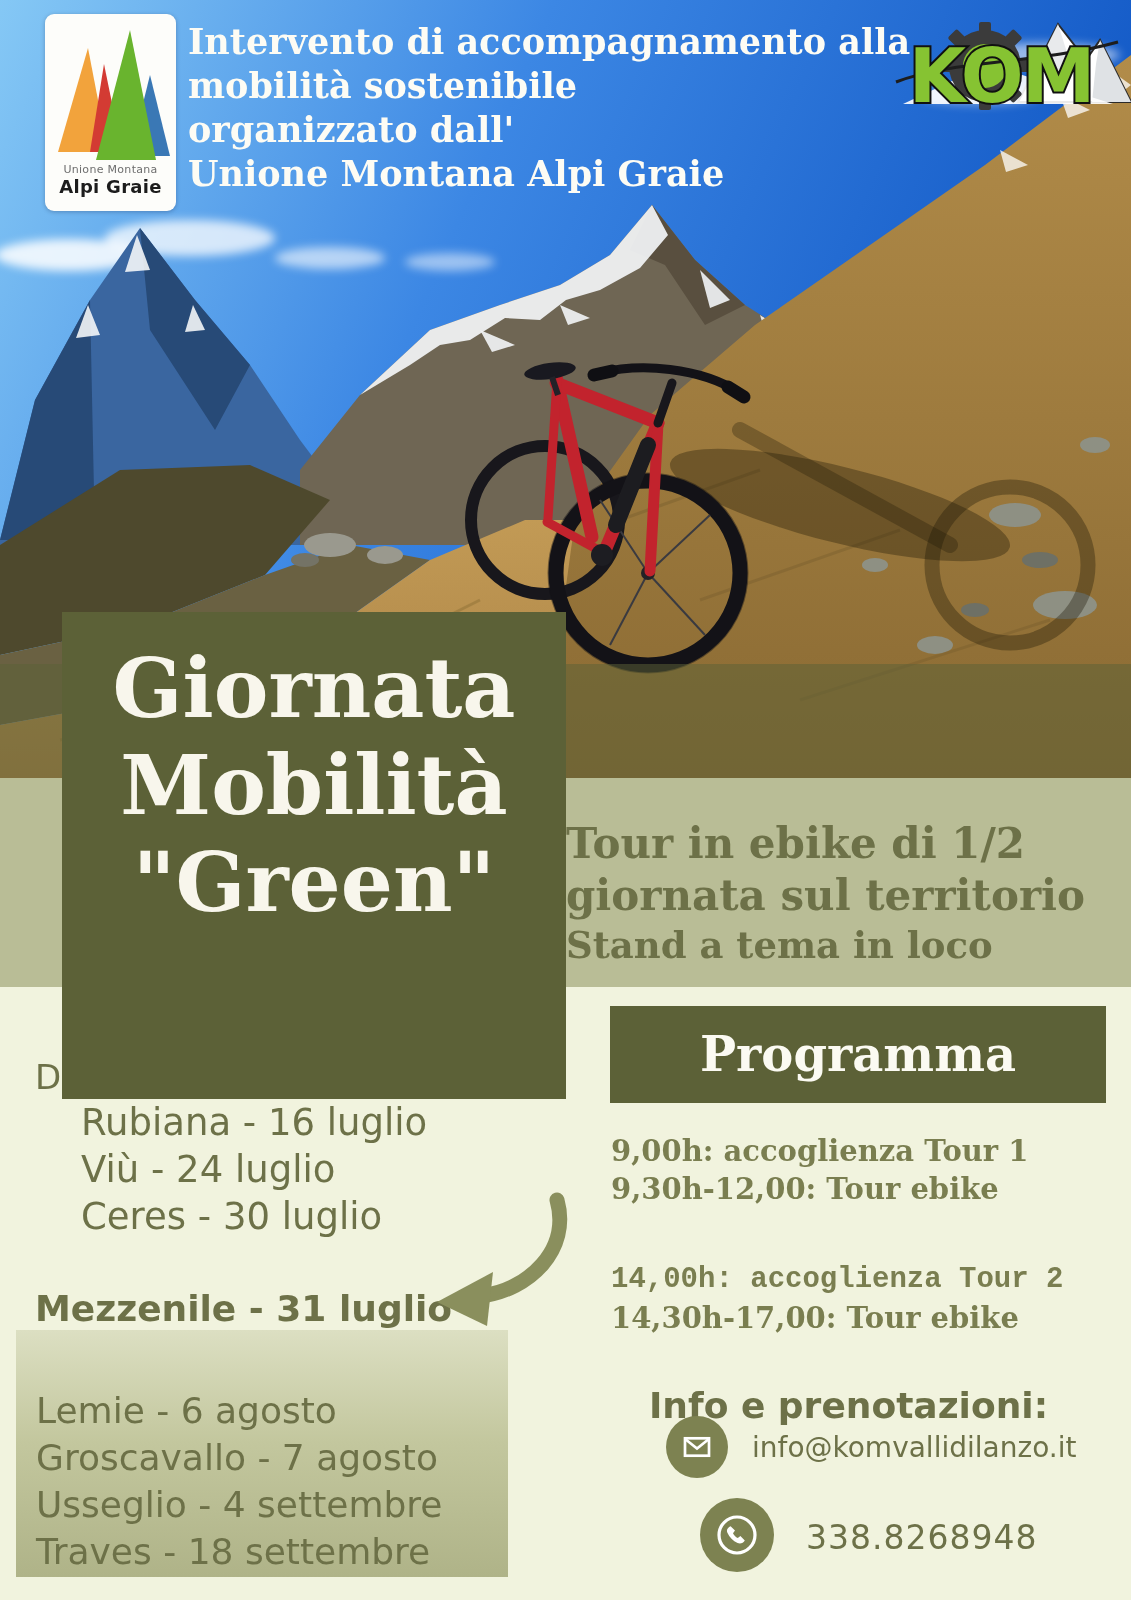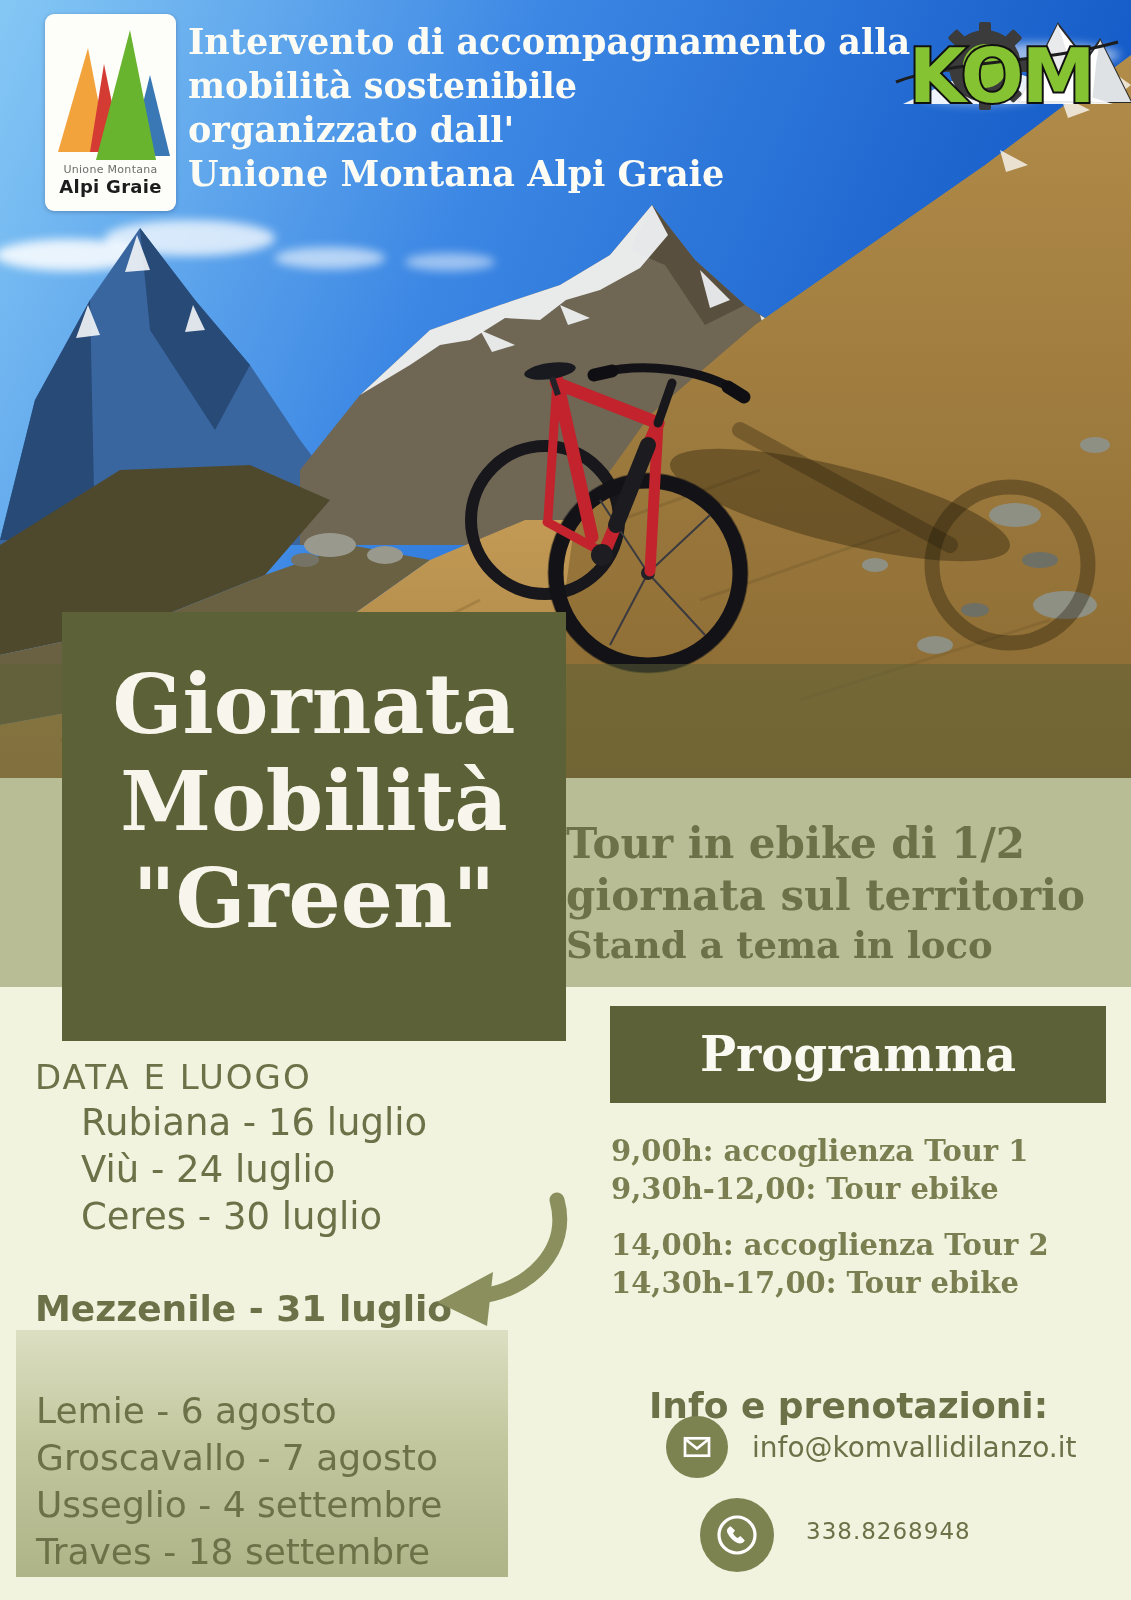--- a/index.html
+++ b/index.html
@@ -16,51 +16,51 @@
   
   #alpi-logo{left:45px;top:14px;width:131px;height:197px;background:#fdfdfa;border-radius:9px;
     box-shadow:0 1px 4px rgba(0,0,40,.25);text-align:center;}
   #alpi-logo svg{display:block;margin:6px auto 0;}
   .alpi-top{font-size:11px;color:#6e6e6e;letter-spacing:.3px;margin-top:-2px;}
   .alpi-bottom{font-size:18px;font-weight:bold;color:#1c1c1c;letter-spacing:.3px;}
   #header-text{left:188px;top:20px;width:760px;text-align:left;
     font-family:"DejaVu Serif",serif;font-weight:bold;font-size:35px;line-height:44px;color:#fdfcf4;}
   #kom-logo{left:878px;top:2px;width:253px;height:128px;}
   
-  #title-box{left:62px;top:612px;width:504px;height:429px;background:#5c6137;text-align:center;
-    padding-top:44px;box-sizing:border-box;z-index:3;}
+  #title-box{left:62px;top:612px;width:504px;height:487px;background:#5c6137;text-align:center;
+    padding-top:28px;box-sizing:border-box;z-index:3;}
   #title-box div{font-family:"DejaVu Serif",serif;font-weight:bold;font-size:82px;line-height:97px;color:#f8f6ec;}
   
   #tour-panel{left:566px;top:778px;width:565px;height:209px;text-align:left;box-sizing:border-box;
     padding-top:40px;font-family:"DejaVu Serif",serif;font-weight:bold;color:#6d7148;z-index:2;}
   .tour-big{font-size:42px;line-height:52px;}
   .tour-small{font-size:37px;line-height:46px;}
   
   #programma-box{left:610px;top:1006px;width:496px;height:97px;background:#5c6137;text-align:center;
     font-family:"DejaVu Serif",serif;font-weight:bold;font-size:48px;line-height:97px;color:#fbfaf2;}
   #program-list{left:611px;top:1132px;font-family:"DejaVu Serif",serif;font-weight:bold;
     font-size:29px;line-height:38px;color:#7a7e50;white-space:nowrap;}
-  .prog-gap{margin-top:18px;}
+  .prog-gap{margin-top:53px;font-family:Liberation Mono, monospace;}
   
   #dates-block{left:35px;top:1055px;}
   #dates-heading{font-size:34px;letter-spacing:2px;line-height:44px;}
   .date-item{font-size:37px;line-height:47px;margin-left:46px;}
   #date-highlight{left:35px;top:1288px;font-size:36px;font-weight:bold;white-space:nowrap;}
   #arrow{left:425px;top:1190px;width:160px;height:140px;}
   #later-box{left:16px;top:1330px;width:492px;height:247px;box-sizing:border-box;
     background:linear-gradient(180deg,#dcdfc2 0%,#c3c79e 45%,#afb388 100%);
     padding:57px 0 0 20px;}
   .later-item{font-size:36px;line-height:47px;white-space:nowrap;}
   
   #info-heading{left:566px;top:1345px;width:565px;text-align:center;font-size:36px;font-weight:600;margin-top:40px;}
   .contact-circle{border-radius:50%;background:#7d8251;display:flex;align-items:center;justify-content:center;}
   #email-circle{left:666px;top:1416px;width:62px;height:62px;}
   #phone-circle{left:700px;top:1498px;width:74px;height:74px;}
   #email-text{left:752px;top:1431px;font-size:28px;}
-  #phone-text{left:806px;top:1518px;font-size:23px;letter-spacing:1px;}
+  #phone-text{left:806px;top:1518px;font-size:33px;letter-spacing:1px;}
 </style>
 </head>
 <body>
 
 <div id="poster">
 
   <svg id="hero" class="abs" viewBox="0 0 1131 778" preserveAspectRatio="none">
     <defs>
       <linearGradient id="skyGrad" x1="0" y1="0" x2="1" y2="0.3">
         <stop offset="0" stop-color="#85c8f5"></stop>

